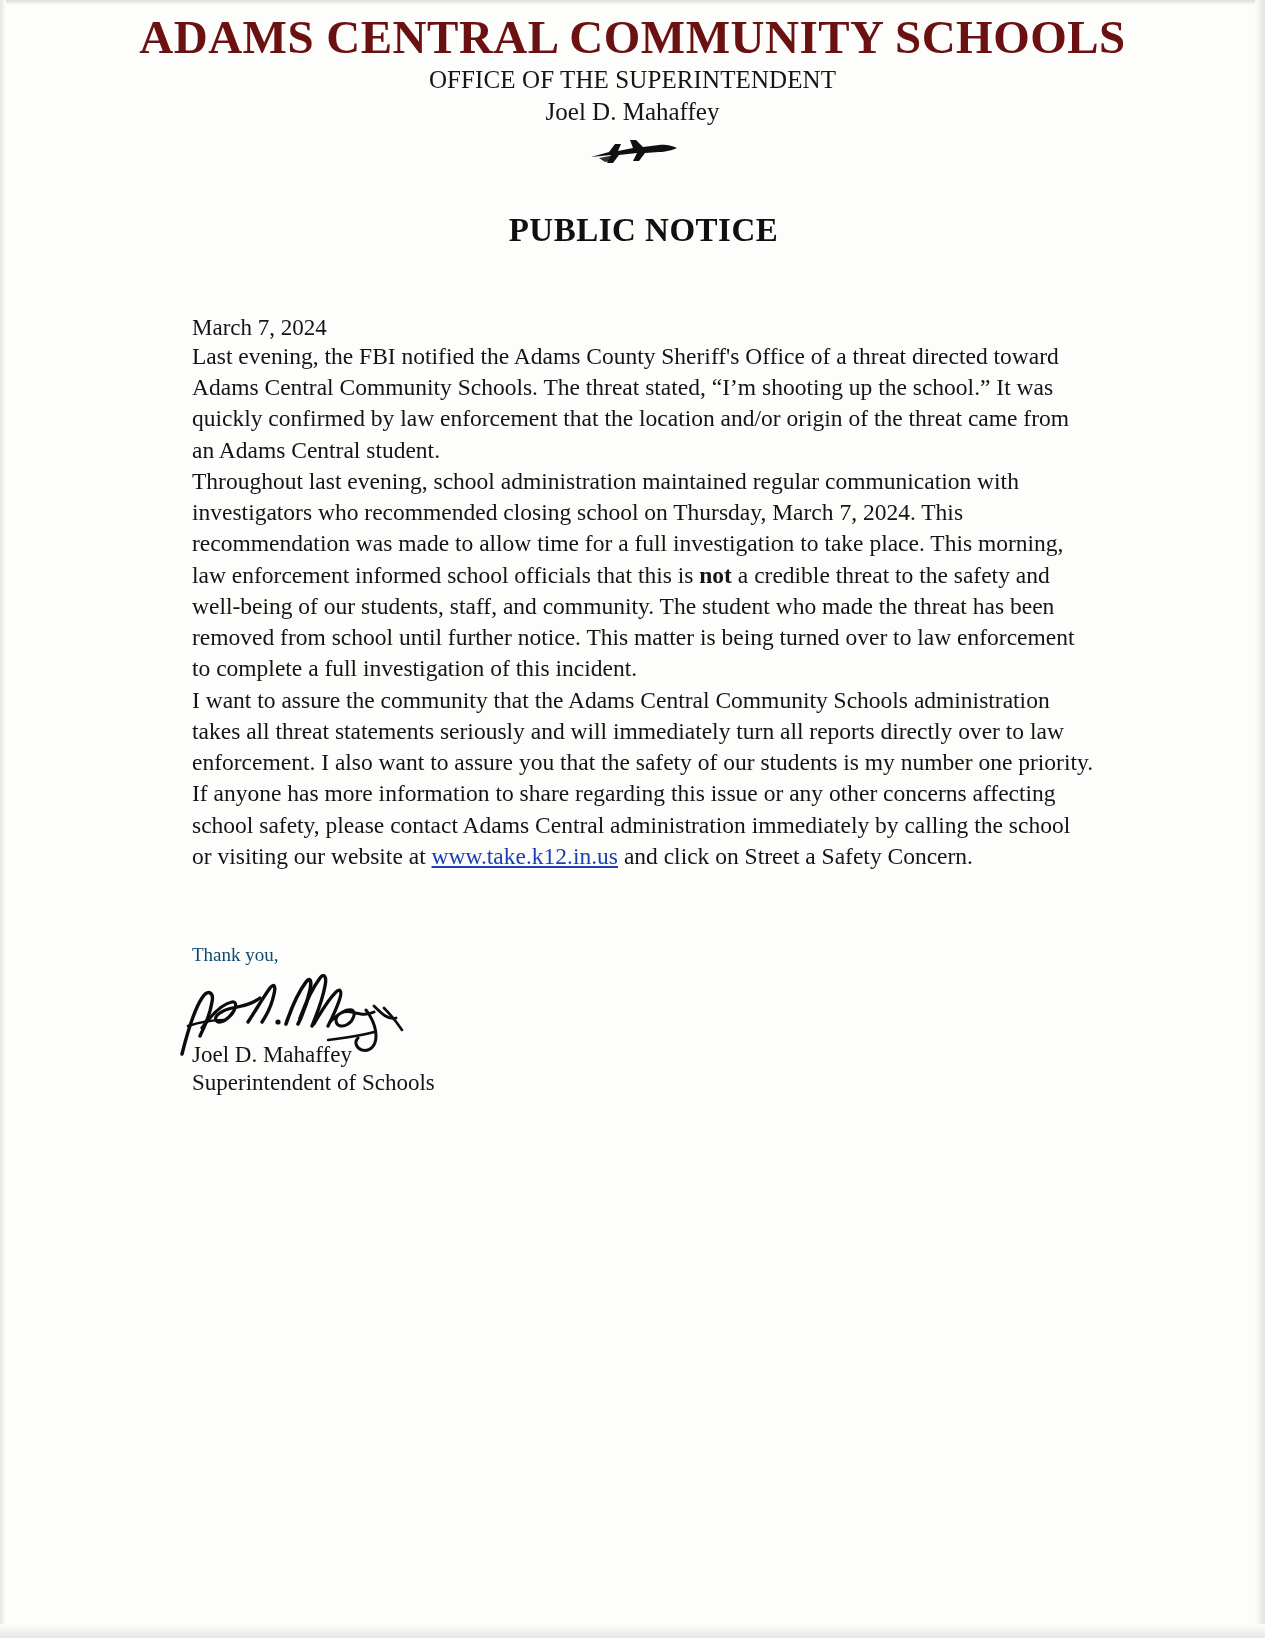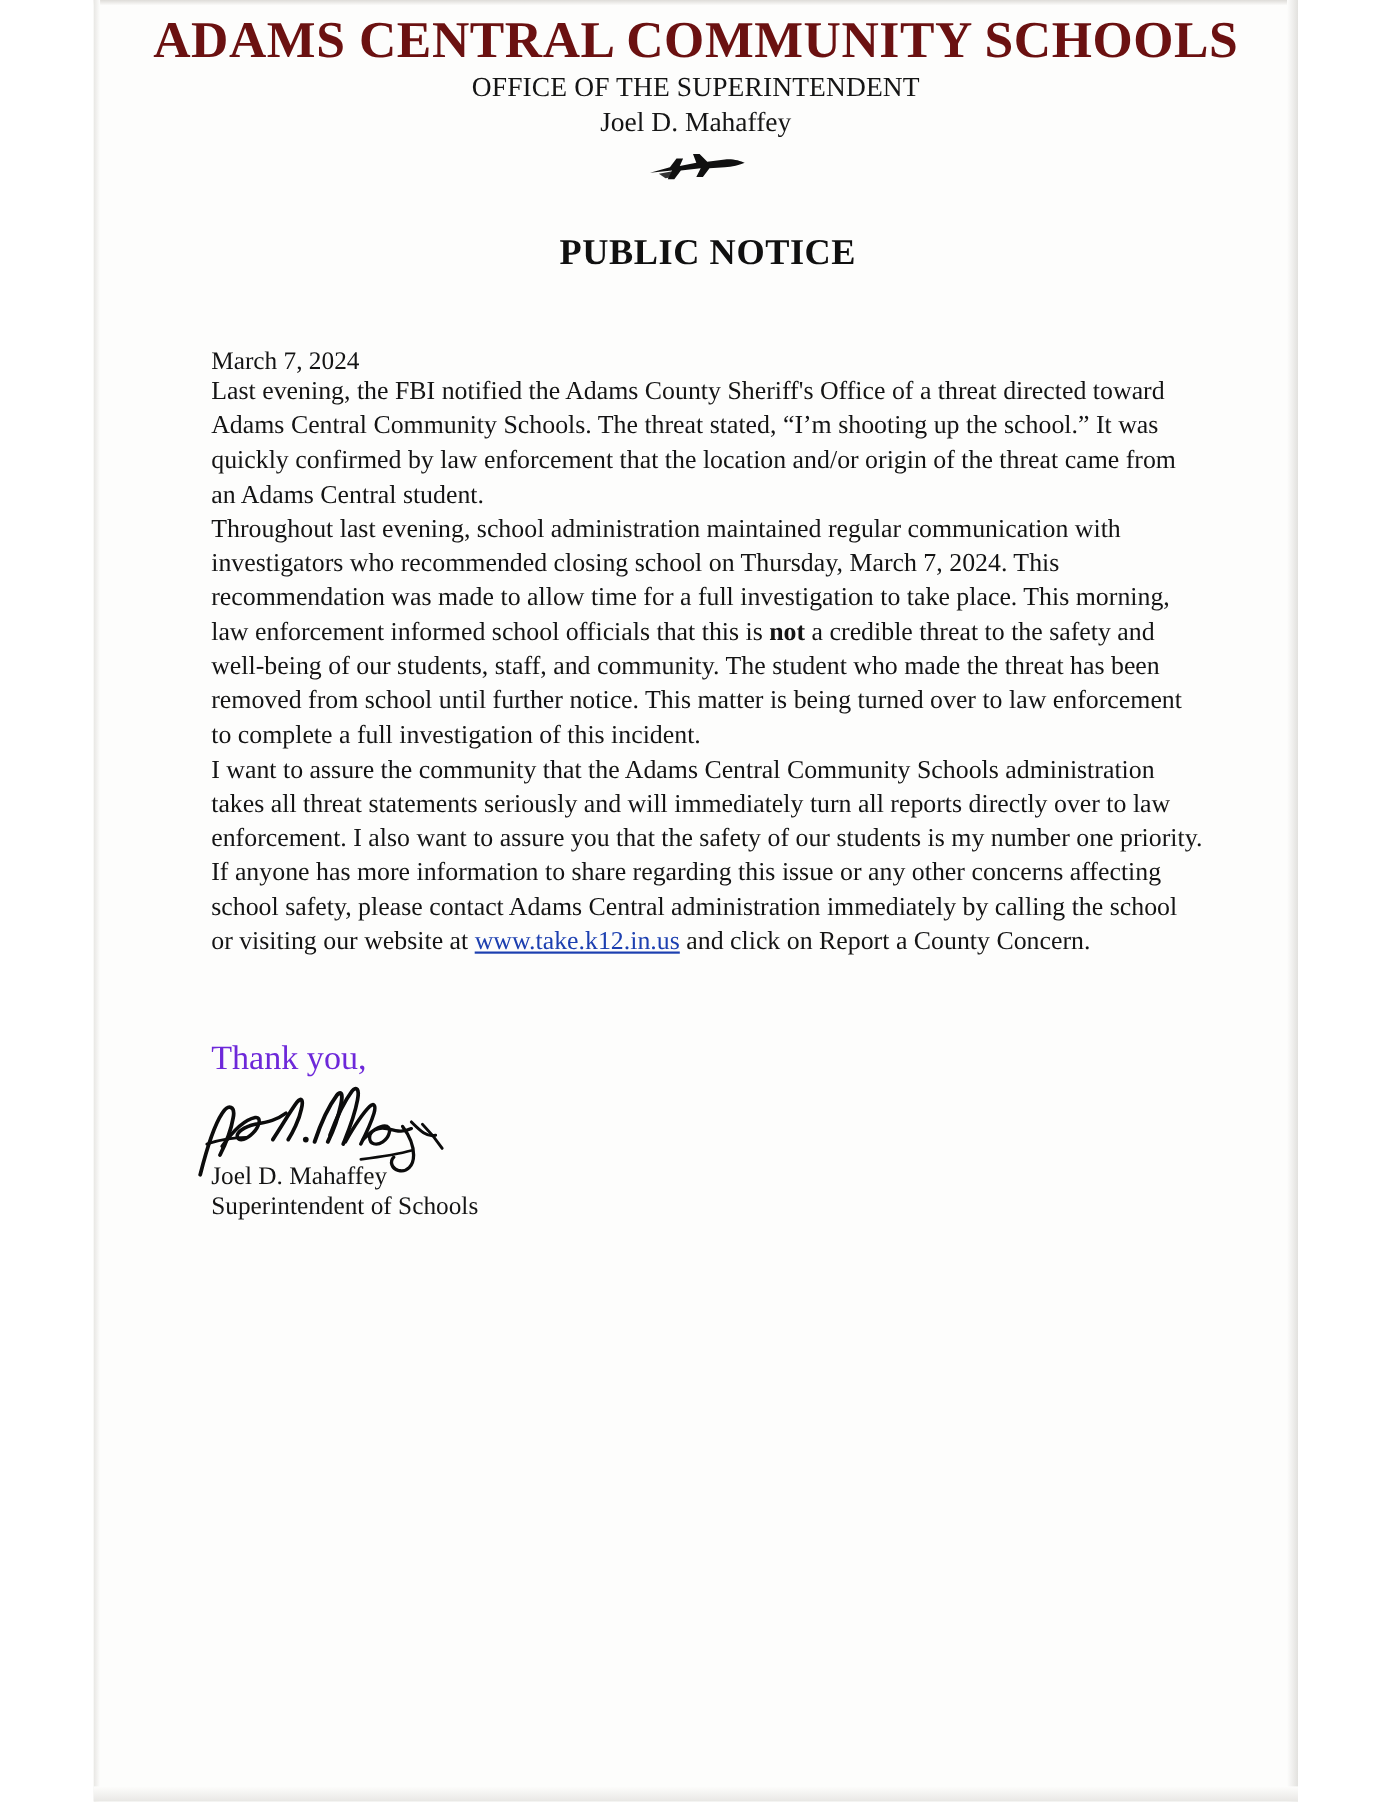--- a/index.html
+++ b/index.html
@@ -5,21 +5,21 @@
   html, body {
     margin: 0;
     padding: 0;
     background: #ffffff;
   }
   body {
     font-family: "Liberation Serif", "DejaVu Serif", serif;
   }
   #page {
     position: relative;
-    width: 1095px;
+    width: 1265px;
     height: 1638px;
     margin: 0 auto;
     background: #fdfdfc;
     overflow: hidden;
     box-sizing: border-box;
   }
   
   #scan-edge-left {
     position: absolute;
     left: 0; top: 0; bottom: 0;
@@ -131,23 +131,23 @@
     text-underline-offset: 3px;
   }
   .bold-inline { font-weight: bold; }
   .weblink {
     color: #1c3fb0;
     text-decoration: underline;
   }
 
   
   .thanks {
-    font-size: 31px;
+    font-size: 19px;
     margin-top: 72px;
-    color: #6d28d9;
+    color: #0c4a6e;
   }
   .sig-wrap {
     position: relative;
     height: 86px;
     margin-top: 4px;
     margin-left: -14px;
   }
   .sig-name {
     font-size: 23px;
     color: #141414;
@@ -196,21 +196,21 @@
     <div class="date-line">March 7, 2024</div>
 
 
     <p class="para para-gap-1">Last evening, the FBI notified the Adams County Sheriff's Office of a threat directed toward Adams Central Community Schools. The threat stated, “I’m shooting up the school.” It was quickly confirmed by law enforcement that the location and/or origin of the threat came from an Adams Central student.</p>
 
     <p class="para para-gap"><span>Throughout last evening, school administration maintained regular communication with investigators who recommended closing school on Thursday, March 7, 2024. This recommendation was made to allow time for a full investigation to take place. This morning, law enforcement informed school officials that this is </span><span class="bold-inline">not</span><span> a credible threat to the safety and well-being of our students, staff, and community. The student who made the threat has been removed from school until further notice. This matter is being turned over to law enforcement to complete a full investigation of this incident.</span></p>
 
 
     <p class="para para-gap">I want to assure the community that the Adams Central Community Schools administration takes all threat statements seriously and will immediately turn all reports directly over to law enforcement. I also want to assure you that the safety of our students is my number one priority.</p>
 
-    <p class="para para-gap"><span>If anyone has more information to share regarding this issue or any other concerns affecting school safety, please contact Adams Central administration immediately by calling the school or visiting our website at </span><a class="weblink" href="#">www.take.k12.in.us</a><span> and click on Report a County Concern.</span></p>
+    <p class="para para-gap"><span>If anyone has more information to share regarding this issue or any other concerns affecting school safety, please contact Adams Central administration immediately by calling the school or visiting our website at </span><a class="weblink" href="#">www.take.k12.in.us</a><span> and click on Street a Safety Concern.</span></p>
 
     <div class="thanks">Thank you,</div>
 
     <div class="sig-wrap">
       <svg width="260" height="86" viewBox="0 0 260 86" aria-hidden="true">
         <g fill="none" stroke="#0c0c0c" stroke-linecap="round" stroke-linejoin="round">
           <path d="M4 84 C10 60 16 40 24 28 C30 19 36 22 34 32 C32 44 26 58 22 66" stroke-width="3.4"></path>
           <path d="M10 56 C22 52 34 50 46 50" stroke-width="2.6"></path>
           <path d="M24 58 C34 44 44 34 54 32 C60 31 58 40 52 46 C46 52 40 54 38 50
                    C36 46 44 40 54 38 C66 36 74 34 82 28" stroke-width="3.2"></path>

